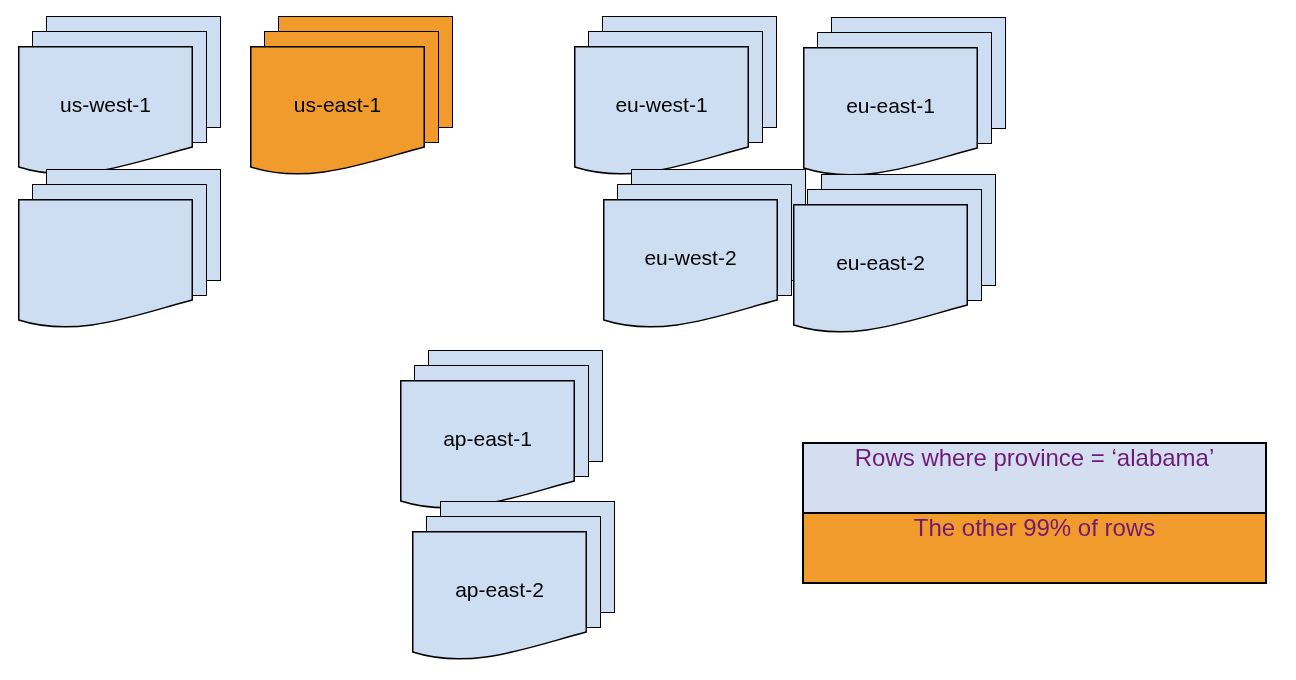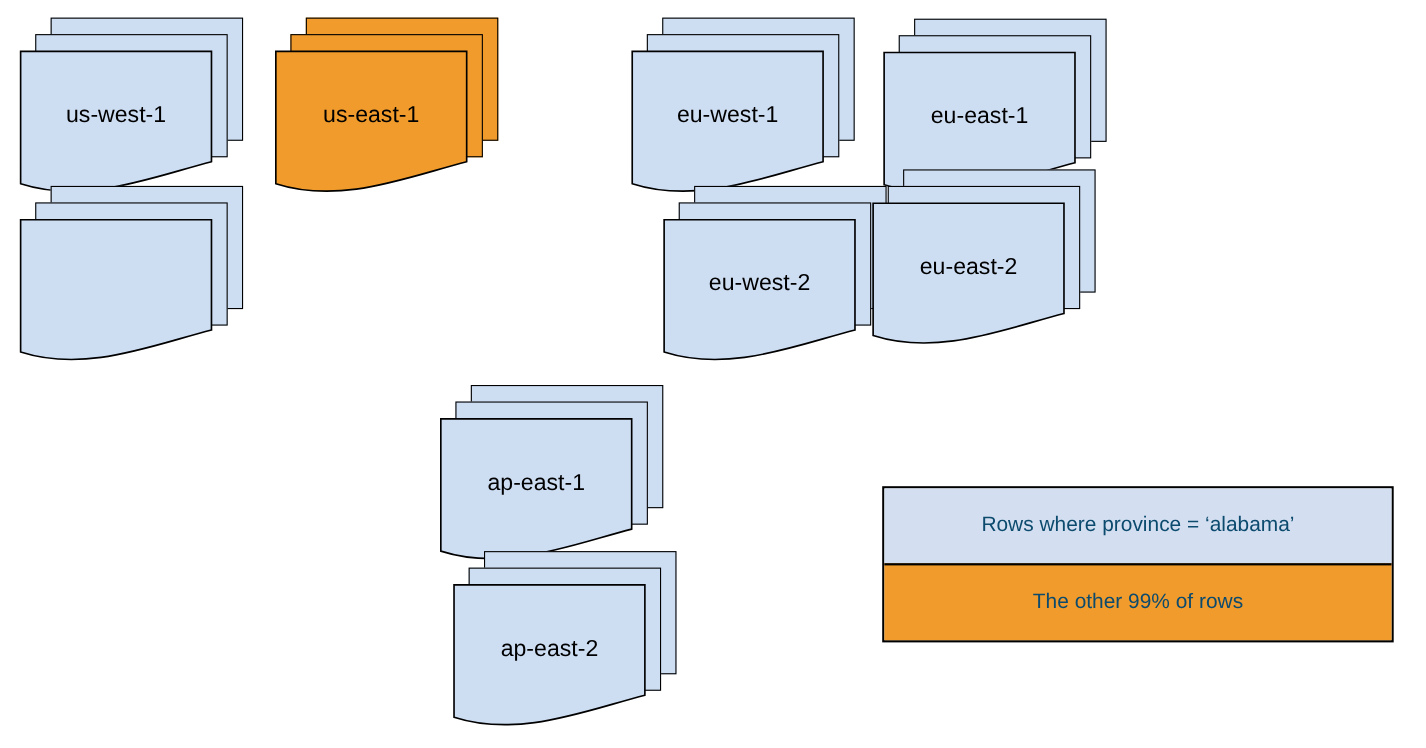--- a/index.html
+++ b/index.html
@@ -69,24 +69,23 @@
     width: 465px;
     height: 142px;
     border: 2px solid var(--stroke, #000);
     box-sizing: border-box;
     display: flex;
     flex-direction: column;
   }
   .legend-row {
     flex: 1;
     display: flex;
-    align-items: center;
     justify-content: center;
-    font-size: 19px;
-    color: #0c4a6e;
+    font-size: 24px;
+    color: #701a75;
   }
   .legend-row.blue { background: var(--legend-blue, #d3dff0); }
   .legend-row.orange {
     background: var(--highlight-fill, #f09b2b);
     border-top: 2px solid var(--stroke, #000);
   }
 </style>
 </head>
 <body>
 
@@ -139,21 +138,21 @@
 
   <div class="stack" style="left:603px;top:169px">
     <div class="page back"></div>
     <div class="page mid"></div>
     <svg class="doc" viewBox="0 0 175 135">
         <path d="M0.75,0.75 L174.25,0.75 L174.25,101 C120,115 60,140 0.75,121 Z"></path>
       </svg>
     <div class="label">eu-west-2</div>
   </div>
 
-  <div class="stack" style="left:793px;top:154px">
+  <div class="stack" style="left:793px;top:174px">
     <div class="page back"></div>
     <div class="page mid"></div>
     <svg class="doc" viewBox="0 0 175 135">
         <path d="M0.75,0.75 L174.25,0.75 L174.25,101 C120,115 60,140 0.75,121 Z"></path>
       </svg>
     <div class="label">eu-east-2</div>
   </div>
 
   <div class="stack" style="left:400px;top:350px">
     <div class="page back"></div>

